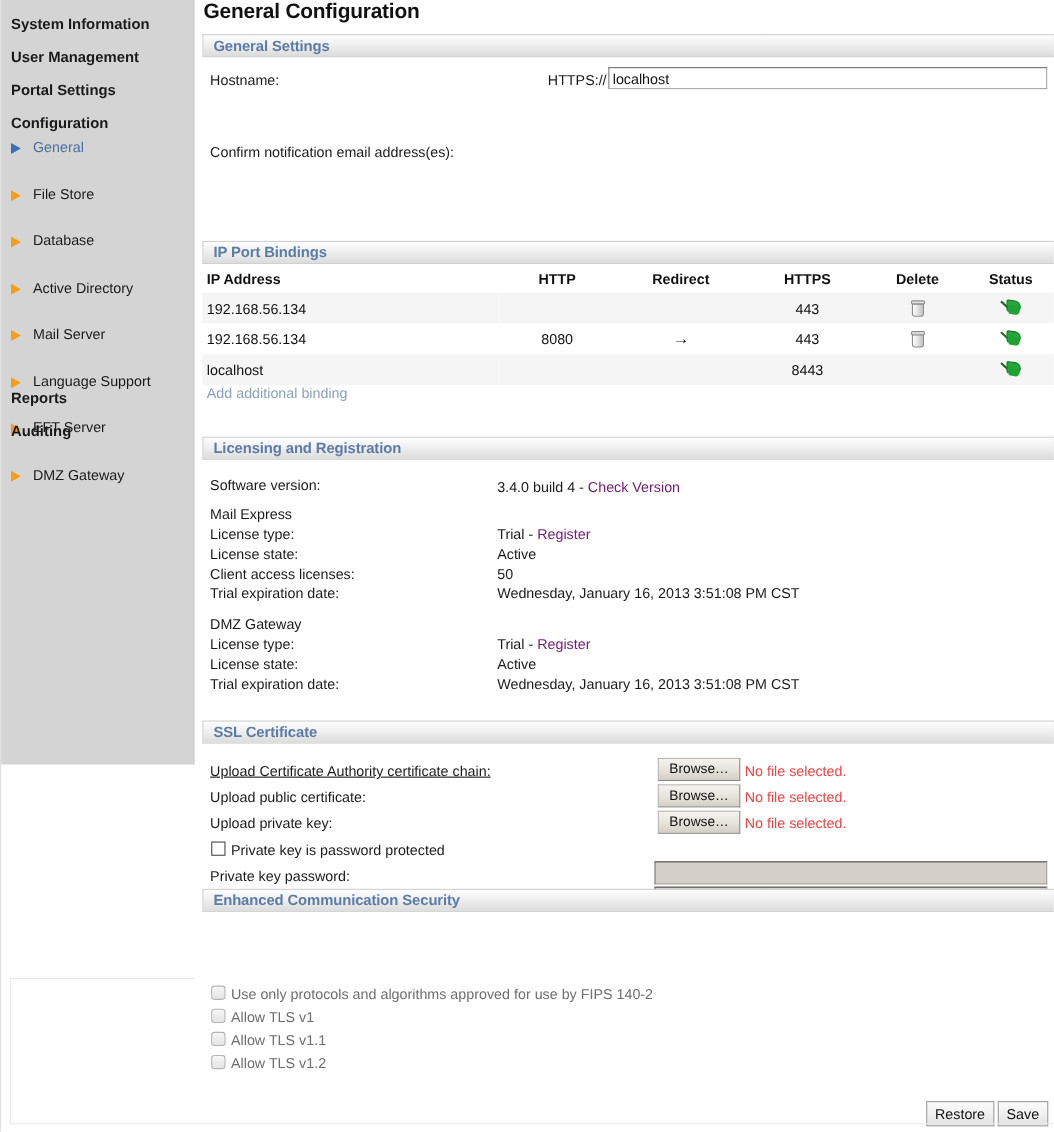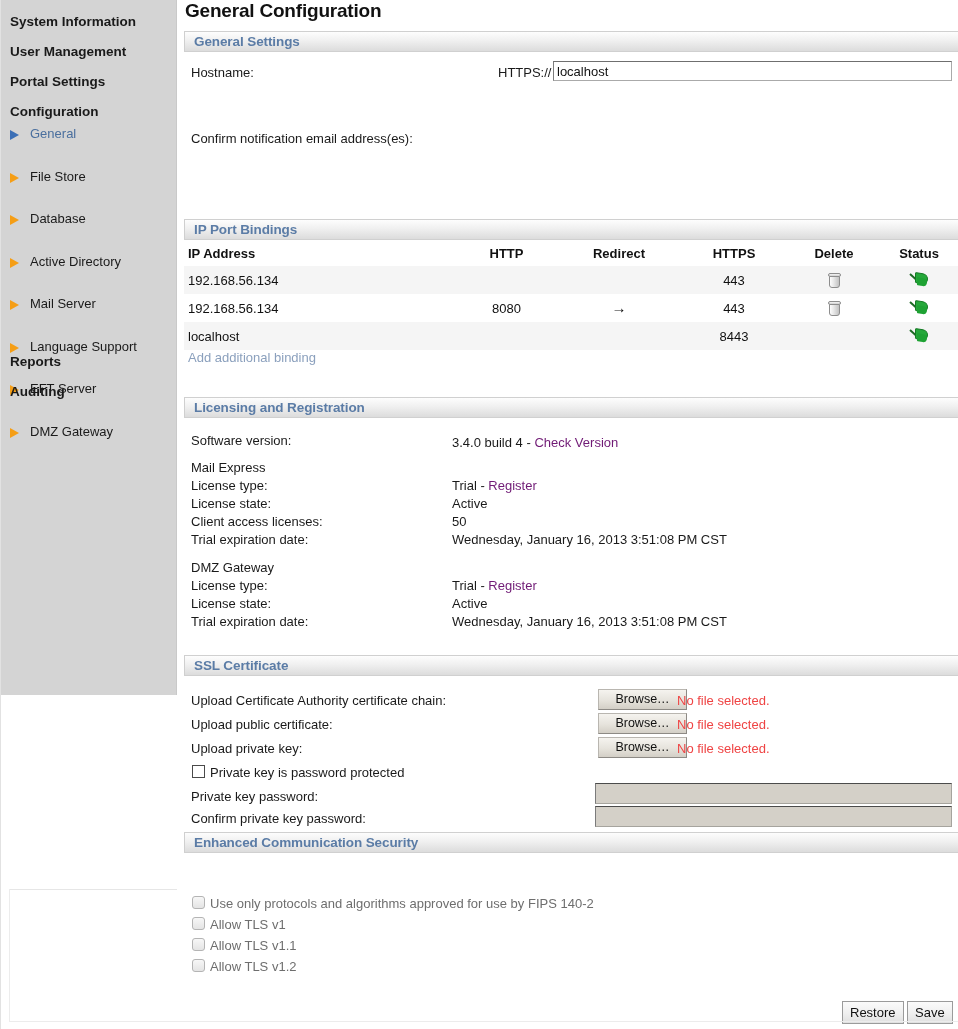--- a/index.html
+++ b/index.html
@@ -240,21 +240,21 @@
     left: 11px; top: 350px;
     font-size: 13px;
     color: #8ba0bd;
     cursor: pointer;
     text-decoration: none;
   }
 
   
   .browse-btn {
     position: absolute;
-    width: 89px; height: 21px;
+    width: 75px; height: 21px;
     background: linear-gradient(to bottom,#f5f3ef 0%,#e6e3dc 55%,#d3cfc6 100%);
     border: 1px solid #8d8a85;
     border-top-color: #b9b6b0;
     border-left-color: #b9b6b0;
     font-family: "Liberation Sans", sans-serif;
     font-size: 12.5px;
     color: #111;
     cursor: pointer;
     padding: 0;
     line-height: 19px;
@@ -486,42 +486,42 @@
     </div>
     <div class="lbl-txt" style="left:14px; top:596px;">License state:</div>
     <div class="val-txt" style="left:275px; top:596px;">Active</div>
     <div class="lbl-txt" style="left:14px; top:614px;">Trial expiration date:</div>
     <div class="val-txt" style="left:275px; top:614px;">Wednesday, January 16, 2013 3:51:08 PM CST</div>
 
     <div class="sec-bar" style="top:655px;">
       <span>SSL Certificate</span>
     </div>
 
-    <div class="lbl-txt" style="left:14px; top:693px;">Upload Certificate Authority certificate chain:</div>
+    <div class="lbl-txt" style="left:14px; top:693px;text-decoration:underline;">Upload Certificate Authority certificate chain:</div>
     <button class="browse-btn" style="left:421px; top:689px;">Browse…</button>
     <div class="nofile" style="left:500px; top:693px;">No file selected.</div>
 
     <div class="lbl-txt" style="left:14px; top:717px;">Upload public certificate:</div>
     <button class="browse-btn" style="left:421px; top:713px;">Browse…</button>
     <div class="nofile" style="left:500px; top:717px;">No file selected.</div>
 
     <div class="lbl-txt" style="left:14px; top:741px;">Upload private key:</div>
     <button class="browse-btn" style="left:421px; top:737px;">Browse…</button>
     <div class="nofile" style="left:500px; top:741px;">No file selected.</div>
 
     <span class="cb-square" style="left:15px; top:765px;"></span>
     <div class="lbl-txt" style="left:33px; top:765px;">Private key is password protected</div>
 
     <div class="lbl-txt" style="left:14px; top:789px;">Private key password:</div>
     <span class="pwd-field" style="left:418px; top:783px;"></span>
 
     <div class="lbl-txt" style="left:14px; top:811px;">Confirm private key password:</div>
     <span class="pwd-field" style="left:418px; top:806px;"></span>
 
-    <div class="sec-bar" style="top:832px;">
+    <div class="sec-bar" style="top:808px;">
       <span>Enhanced Communication Security</span>
     </div>
 
     <span class="cb-round" style="left:15px; top:896px;"></span>
     <div class="cb-lbl-dim" style="left:33px; top:896px;">Use only protocols and algorithms approved for use by FIPS 140-2</div>
 
     <span class="cb-round" style="left:15px; top:917px;"></span>
     <div class="cb-lbl-dim" style="left:33px; top:917px;">Allow TLS v1</div>
 
     <span class="cb-round" style="left:15px; top:938px;"></span>

